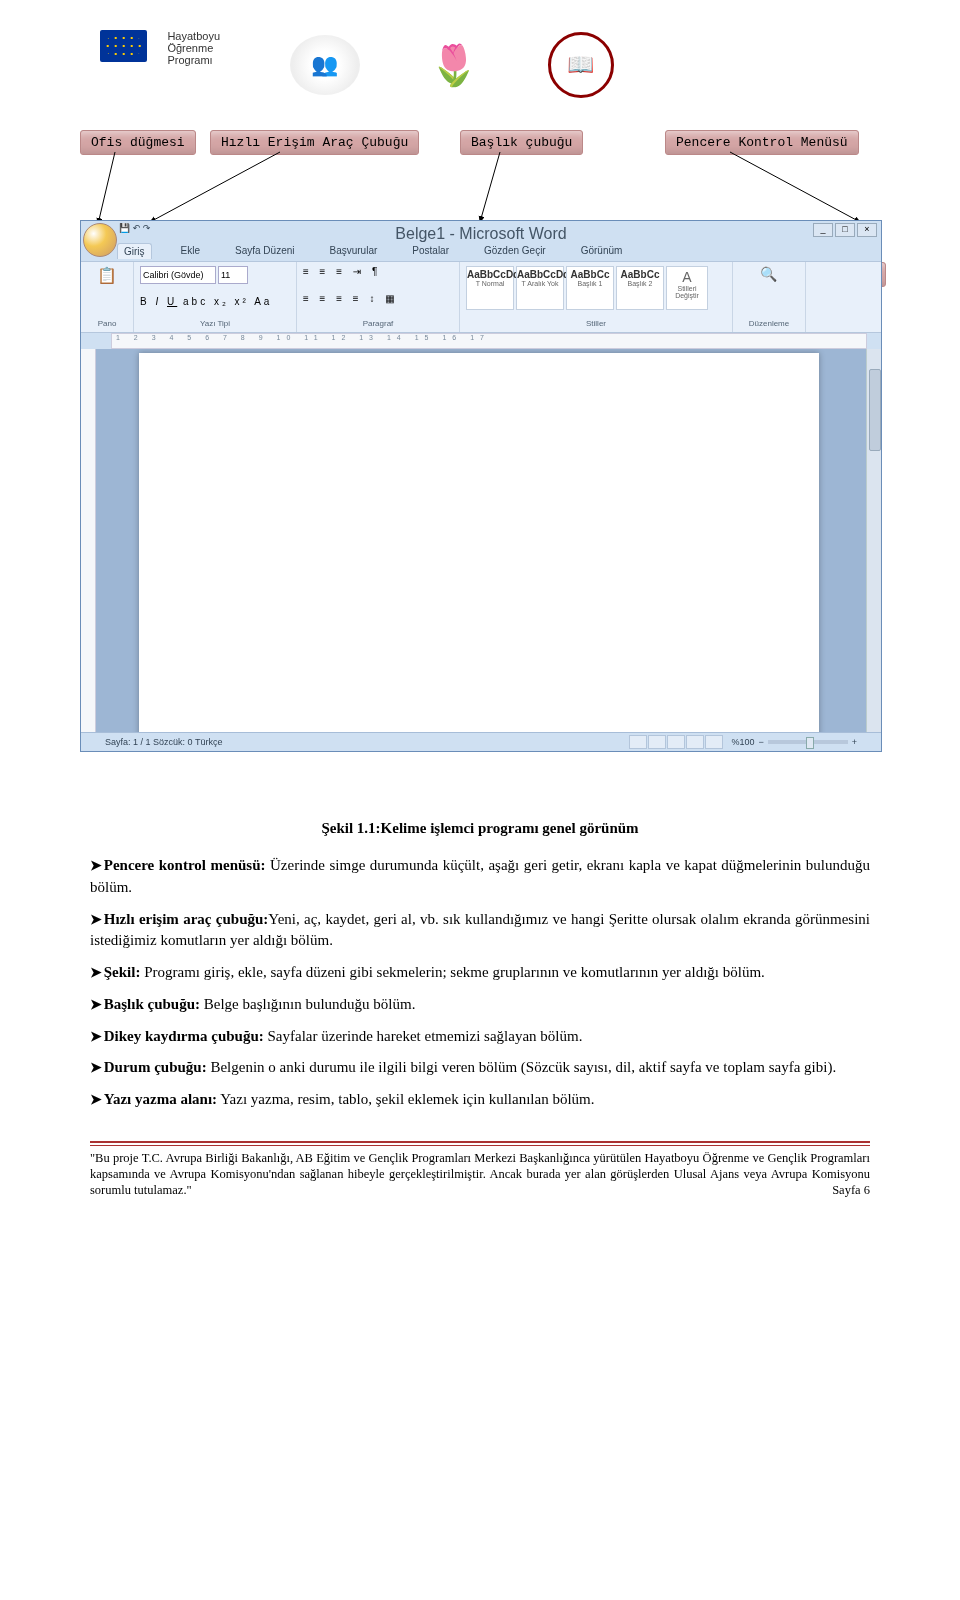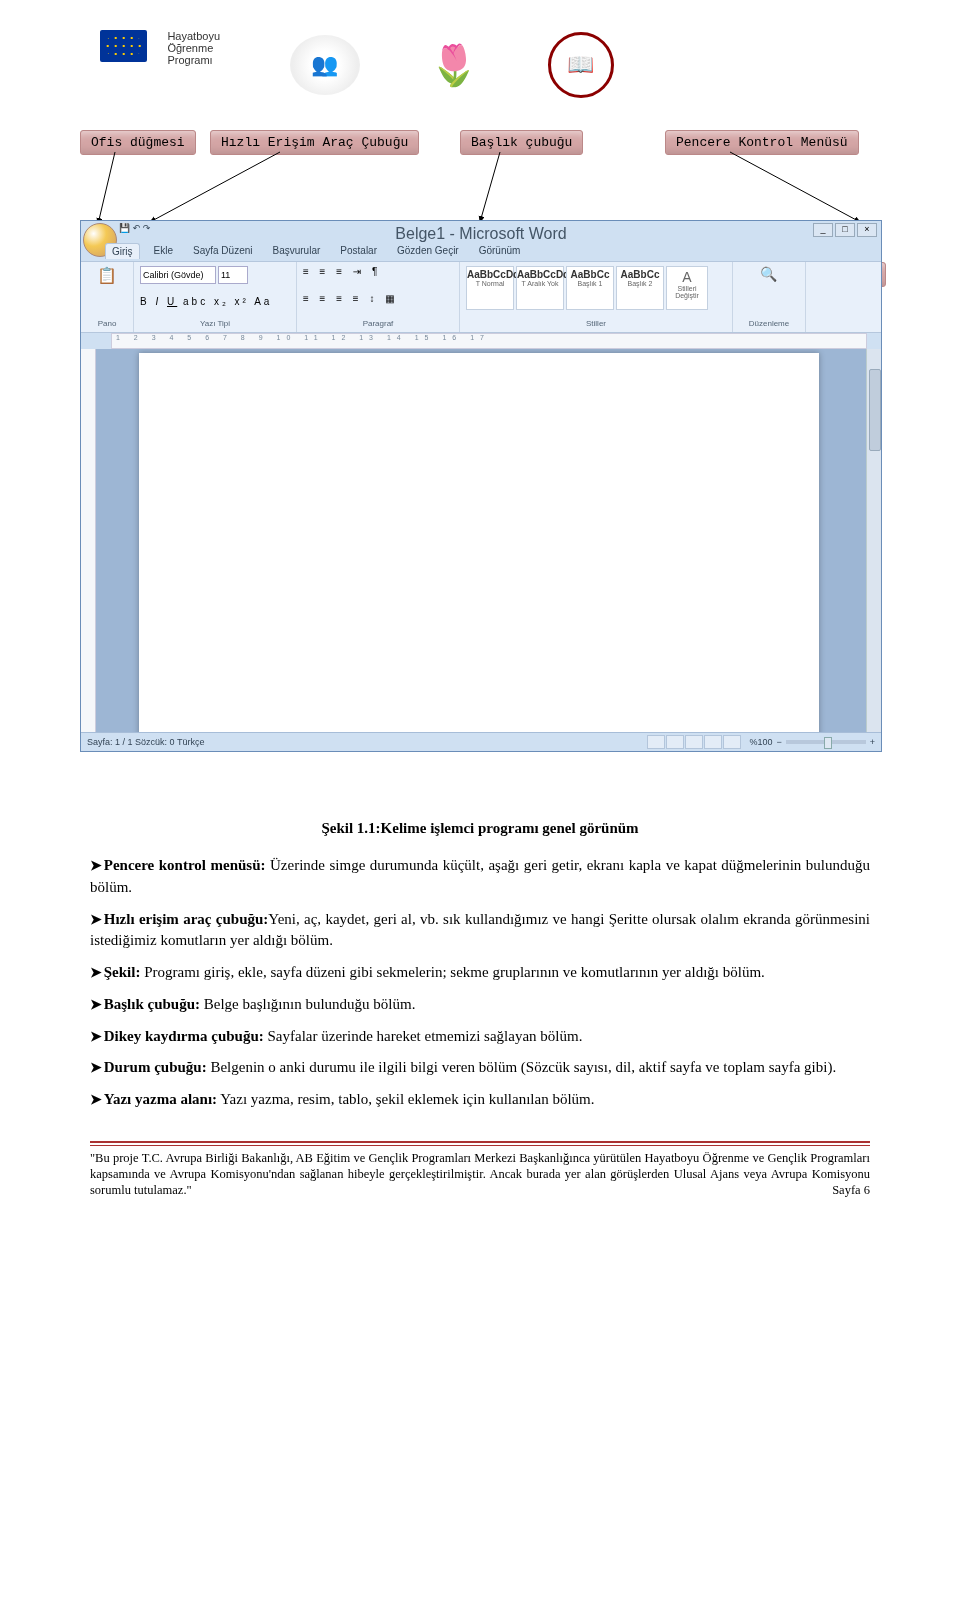--- a/index.html
+++ b/index.html
@@ -16,39 +16,39 @@
 
   .diagram{position:relative;height:670px;margin:0 -10px 20px -10px}
   .tag{position:absolute;background:#d4a5a5;border:1px solid #b88;border-radius:3px;padding:4px 10px;font-family:Liberation Mono, monospace;font-size:13px;white-space:nowrap;box-shadow:inset 0 8px 8px -6px rgba(255,255,255,.6),inset 0 -8px 8px -6px rgba(0,0,0,.15)}
 
   .word{position:absolute;left:0;top:90px;width:800px;height:530px;background:#cfe0f2;border:1px solid #6a8db8;font-family:"Segoe UI",Tahoma,sans-serif;font-size:10px}
   .qat{position:absolute;left:38px;top:2px;font-size:9px;color:#345}
   .ofis-btn{position:absolute;left:2px;top:2px;width:32px;height:32px;border-radius:50%;background:radial-gradient(circle at 30% 30%,#fff,#f4c955 40%,#c96);border:1px solid #a87}
   .title-bar{text-align:center;padding-top:4px;color:#456;font-size:16px}
   .win-ctrl{position:absolute;right:4px;top:2px;display:flex;gap:2px}
   .win-ctrl span{width:18px;height:12px;background:#dbe6f3;border:1px solid #9ab;font-size:9px;text-align:center}
-  .tabs{position:absolute;left:24px;top:22px;display:flex;gap:8px;font-size:10px;color:#345}
+  .tabs{position:absolute;left:36px;top:22px;display:flex;gap:23px;font-size:10px;color:#345}
   .tabs span{padding:2px 6px}
   .tabs span.active{background:#e8f0fa;border:1px solid #b5c7dd;border-bottom:none;border-radius:3px 3px 0 0}
   .ribbon{position:absolute;left:0;top:40px;right:0;height:70px;background:#e8f0fa;border-top:1px solid #b5c7dd;border-bottom:1px solid #b5c7dd;display:flex}
   .rgroup{border-right:1px solid #c9d6e6;padding:4px 6px;display:flex;flex-direction:column;justify-content:space-between;position:relative}
   .rgroup .lbl{font-size:8px;color:#567;text-align:center}
   .font-box{display:flex;gap:2px}
   .font-box input{width:70px;height:14px;font-size:9px;border:1px solid #aac}
   .font-box .sz{width:24px}
   .style-boxes{display:flex;gap:2px}
   .style-box{width:46px;height:40px;background:#fff;border:1px solid #c3d0e0;font-size:7px;text-align:center;padding-top:2px;color:#666}
   .style-box b{display:block;font-size:10px;color:#333}
   .ruler{position:absolute;left:30px;top:112px;right:14px;height:14px;background:#f5f7fa;border:1px solid #ccd;font-size:7px;color:#789;letter-spacing:6px;padding-left:4px;overflow:hidden}
   .doc-area{position:absolute;left:0;top:128px;right:14px;bottom:18px;background:#9db6d4;overflow:hidden}
   .vruler{position:absolute;left:0;top:0;width:14px;bottom:0;background:#f5f7fa;border-right:1px solid #ccd}
   .paper{position:absolute;left:58px;top:4px;width:680px;height:600px;background:#fff;box-shadow:0 0 6px rgba(0,0,0,.3)}
   .vscroll{position:absolute;right:0;top:128px;width:14px;bottom:18px;background:#dbe4ef;border-left:1px solid #bcc}
   .vscroll::before{content:"";position:absolute;left:2px;top:20px;width:10px;height:80px;background:#c0cddc;border:1px solid #9ab;border-radius:2px}
-  .status{position:absolute;left:0;bottom:0;right:0;height:18px;background:#cfe0f2;border-top:1px solid #a7bdd8;font-size:9px;color:#345;display:flex;align-items:center;padding:0 6px;justify-content:space-between}
+  .status{position:absolute;left:0;bottom:0;right:0;height:18px;background:#cfe0f2;border-top:1px solid #a7bdd8;font-size:9px;color:#345;display:flex;align-items:center;padding:0 24px;justify-content:space-between}
   .view-btns{display:flex;gap:1px;align-items:center}
   .view-btns span{width:16px;height:12px;background:#e3ecf7;border:1px solid #b3c5db}
   .zoom{display:flex;align-items:center;gap:4px;font-size:9px}
   .zoom-bar{width:80px;height:4px;background:#b8c8dc;position:relative}
   .zoom-bar::before{content:"";position:absolute;left:38px;top:-3px;width:6px;height:10px;background:#dfe8f3;border:1px solid #8aa}
 
   svg.arrow{position:absolute;overflow:visible;pointer-events:none}
 
   .caption{text-align:center;font-weight:bold;margin:10px 0 18px}
   .item{margin:10px 0;text-align:justify;line-height:1.45}

